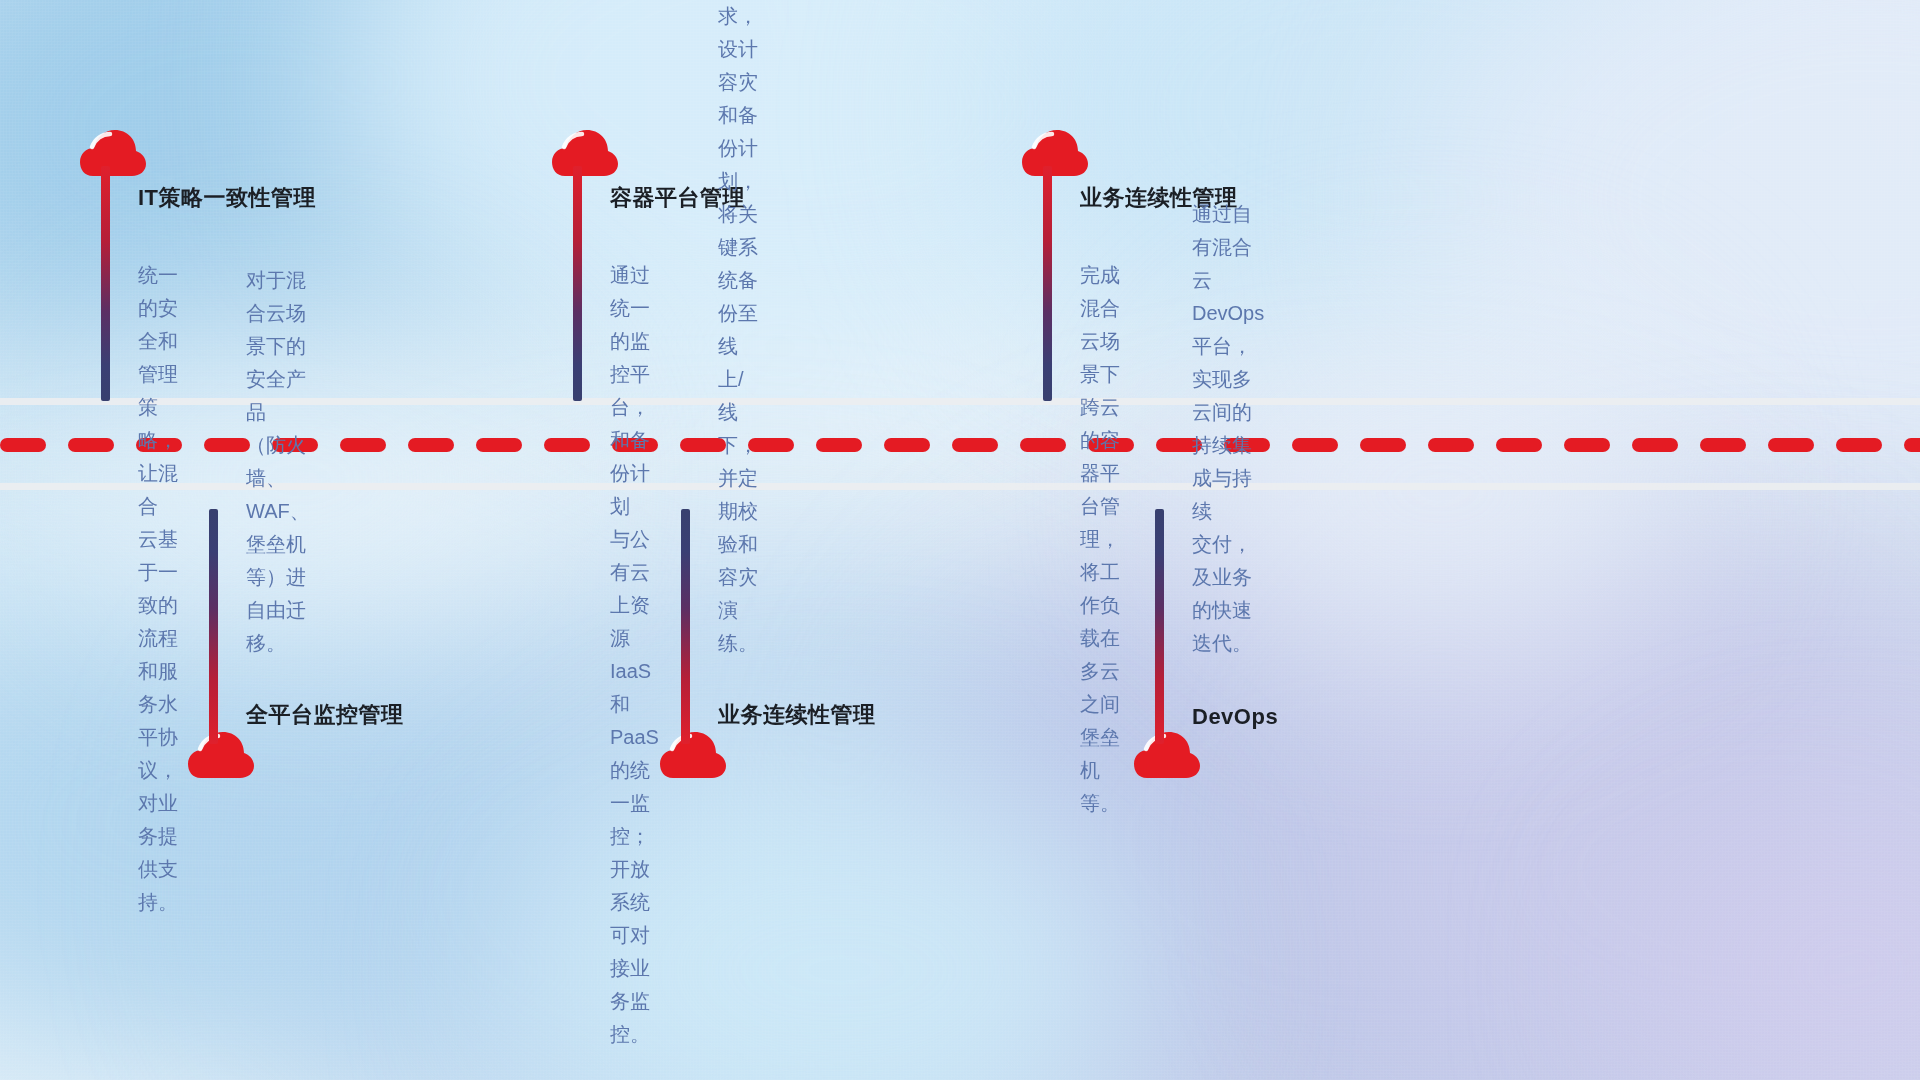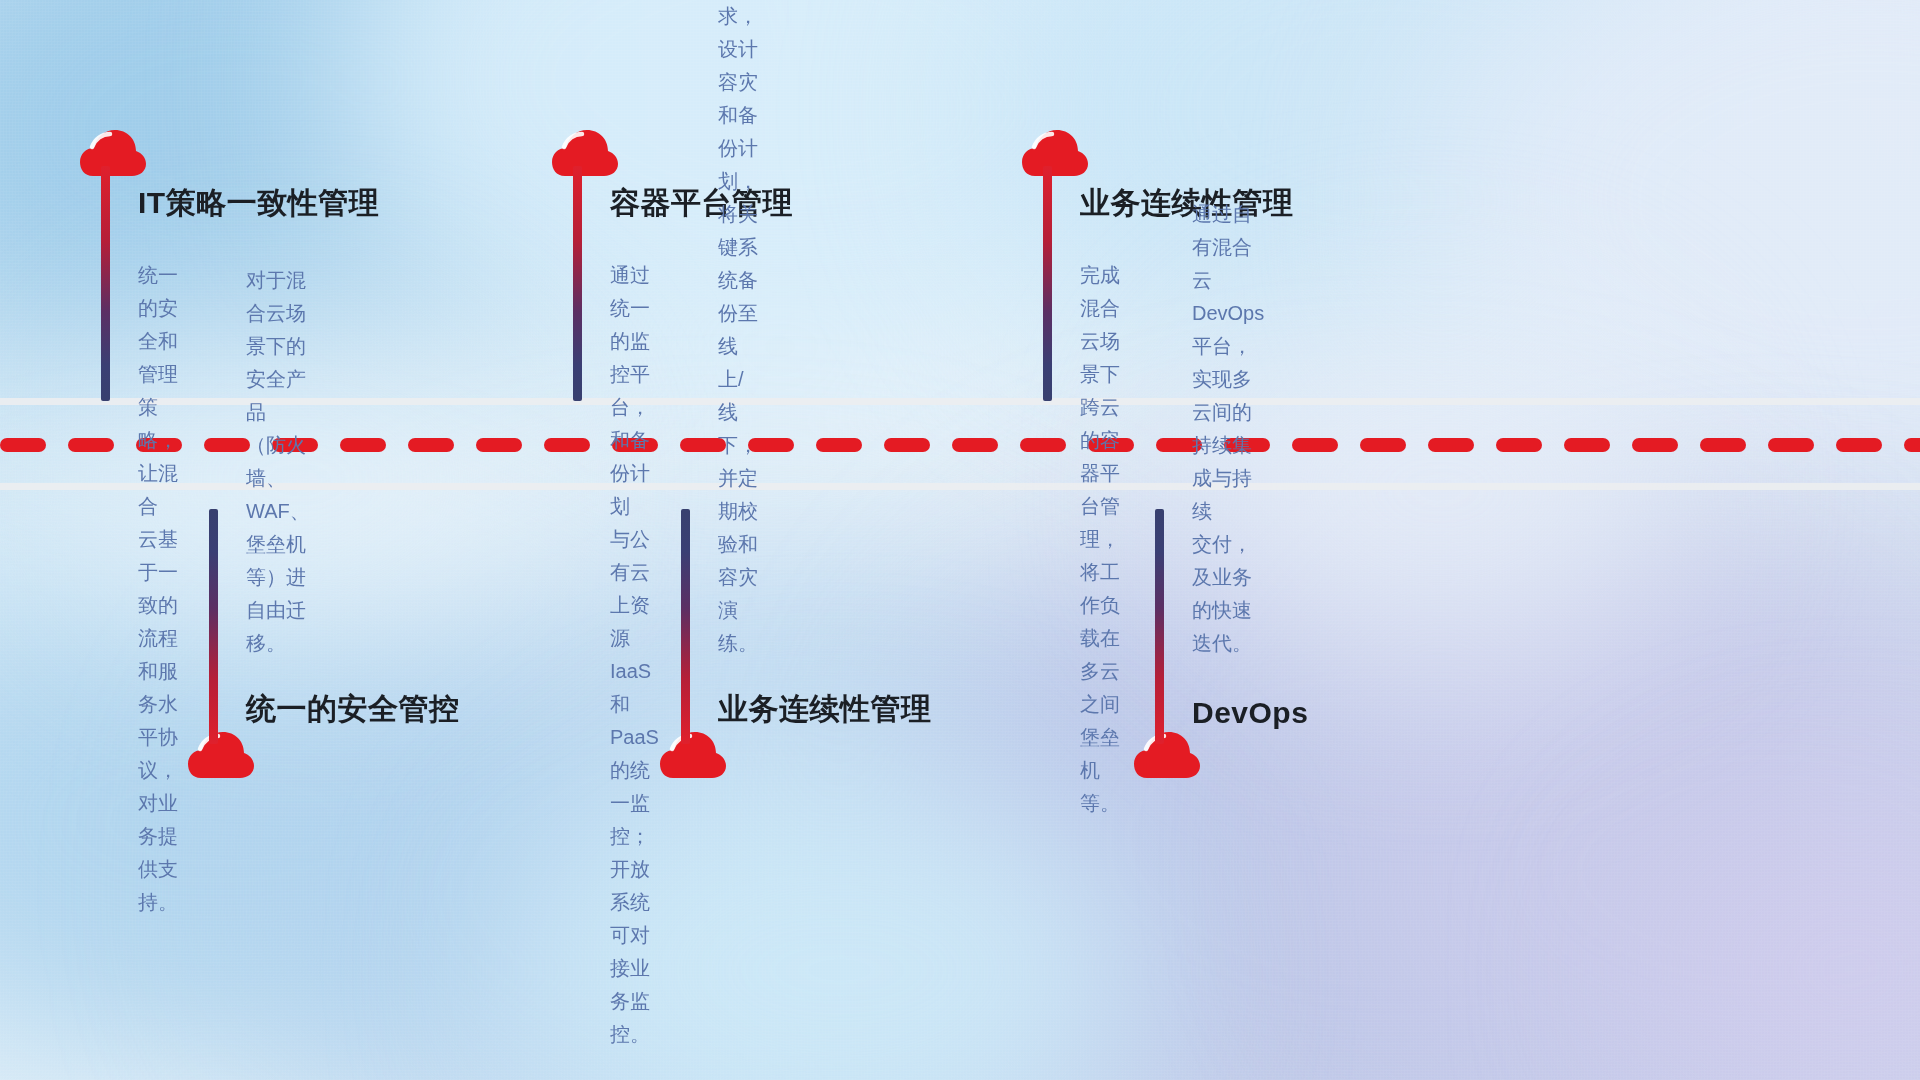--- a/index.html
+++ b/index.html
@@ -48,21 +48,21 @@
   .col { position:absolute; }
 
   .cloud { position:relative; width:66px; height:48px; }
   .cloud svg { display:block; }
 
   .stalk { width:9px; border-radius:2px; }
   .stalk-down { background:linear-gradient(180deg,#e0202c 0%,#b51f38 32%,#5b2f64 62%,#3a3f74 85%,#38406f 100%); }
   .stalk-up   { background:linear-gradient(180deg,#38406f 0%,#3a3f74 18%,#5b2f64 42%,#b51f38 72%,#e0202c 100%); }
 
   .title {
-    font-size:30px; font-weight:bold; color:#1b1f25; letter-spacing:.5px; white-space:nowrap;
+    font-size:22px; font-weight:bold; color:#1b1f25; letter-spacing:.5px; white-space:nowrap;
   }
   .desc {
     font-size:20px; line-height:33px; color:#5c77ad; white-space:pre-line; font-weight:400;
   }
 
   
   .top-col .cloud { position:absolute; left:0; top:0; }
   .top-col .stalk { position:absolute; left:21px; top:36px; height:235px; }
   .top-col .title { position:absolute; left:58px; top:53px; }
   .top-col .desc  { position:absolute; left:58px; top:129px; }
@@ -172,21 +172,21 @@
 </div>
 
 <div class="col bot-col" style="left:188px; top:512px; height:268px;">
   <span class="cloud">
     <svg width="66" height="48" viewBox="0 0 66 48">
       <path d="M13 46 C4 46 0 39 0 32 C0 24 6 18 14 18 C16 7 25 0 35 0 C47 0 56 9 56 21 C62 23 66 28 66 34 C66 41 60 46 52 46 Z" fill="#e41b23"></path>
       <path d="M12 17 C15 9 22 4 30 4" stroke="#ffffff" stroke-width="4.5" stroke-linecap="round" fill="none" opacity="0.9"></path>
     </svg>
   </span>
   <span class="stalk stalk-up"></span>
-  <div class="title">统一的安全管控</div>
+  <div class="title">全平台监控管理</div>
   <div class="desc">对于混合云场景下的安全产品
 （防火墙、WAF、堡垒机等）进
 自由迁移。</div>
 </div>
 
 <div class="col bot-col" style="left:660px; top:512px; height:268px;">
   <span class="cloud">
     <svg width="66" height="48" viewBox="0 0 66 48">
       <path d="M13 46 C4 46 0 39 0 32 C0 24 6 18 14 18 C16 7 25 0 35 0 C47 0 56 9 56 21 C62 23 66 28 66 34 C66 41 60 46 52 46 Z" fill="#e41b23"></path>
       <path d="M12 17 C15 9 22 4 30 4" stroke="#ffffff" stroke-width="4.5" stroke-linecap="round" fill="none" opacity="0.9"></path>

